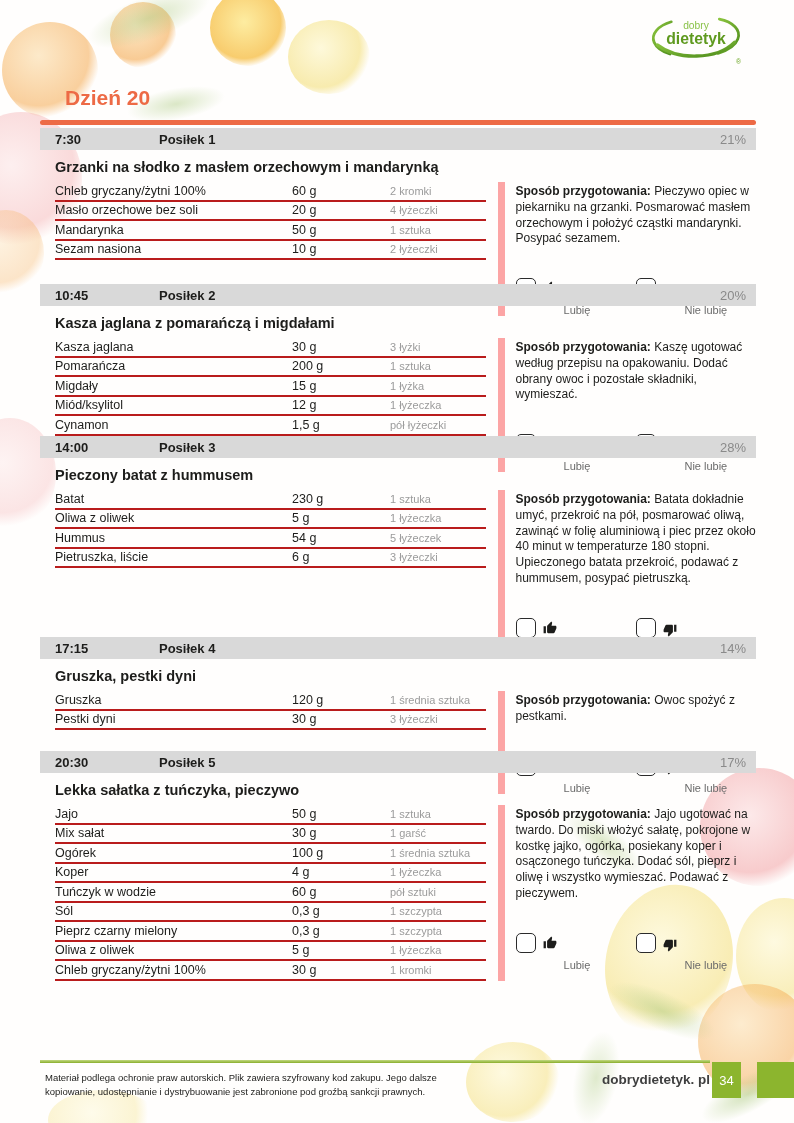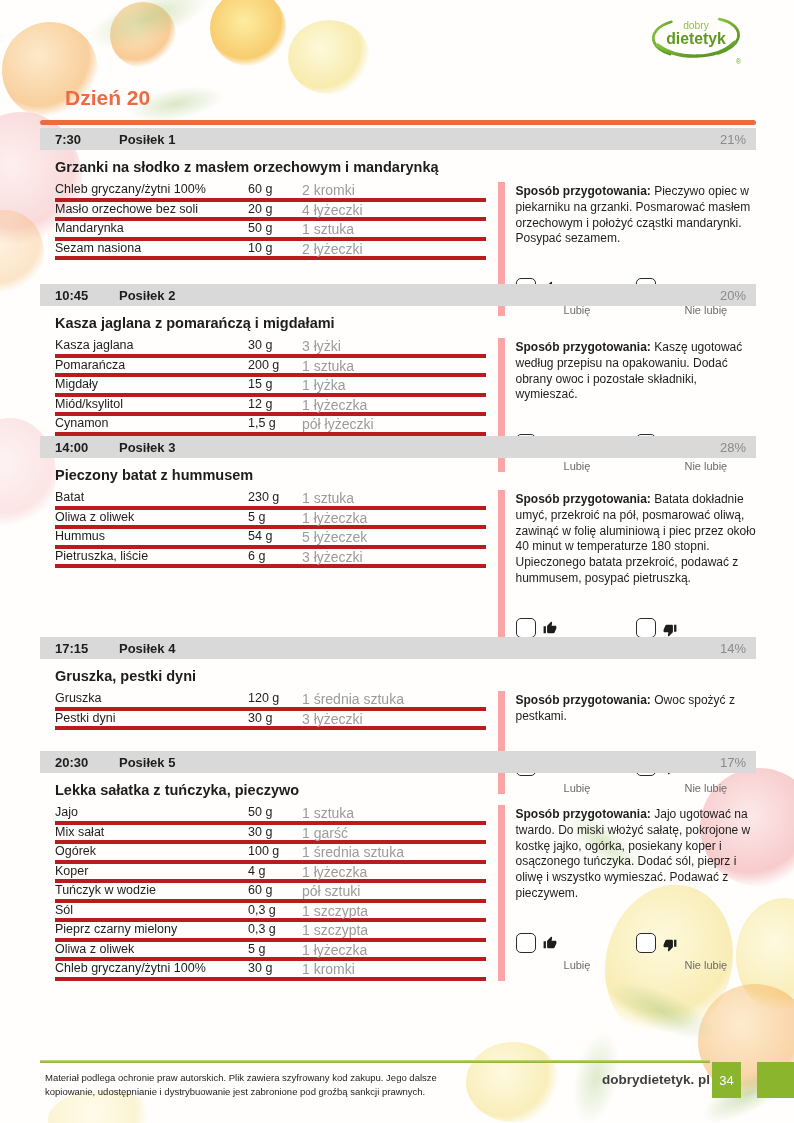--- a/index.html
+++ b/index.html
@@ -36,31 +36,31 @@
   .logo{position:absolute;left:648px;top:12px;width:96px;height:58px;}
   .page-title{position:absolute;left:65px;top:86px;margin:0;font-size:21px;font-weight:700;color:#ed6a45;}
   .accent-rule{position:absolute;left:40px;top:120px;width:716px;height:5px;background:#ed6a45;border-radius:3px;}
   
   #meals .meal{position:absolute;left:40px;width:716px;}
   #meals .meal:nth-child(1){top:128px}
   #meals .meal:nth-child(2){top:284px}
   #meals .meal:nth-child(3){top:436px}
   #meals .meal:nth-child(4){top:637px}
   #meals .meal:nth-child(5){top:751px}
-  .meal-bar{display:flex;align-items:center;height:22px;background:#d9d9d9;padding:0 10px 0 15px;font-size:13px;font-weight:600;}
+  .meal-bar{display:flex;align-items:center;height:22px;background:#d9d9d9;padding:0 10px 0 15px;font-size:13px;font-weight:600;gap:40px;}
   .meal-time{width:64px;}
   .meal-name{flex:1;}
   .meal-percent{font-weight:400;color:#8a8a8a;}
   .meal-title{margin:9px 0 7px 15px;font-size:14.5px;font-weight:700;}
   .meal-body{display:flex;align-items:stretch;margin-left:15px;}
   .ing-table{width:435px;}
-  .ing-row{display:flex;align-items:flex-start;height:19.5px;border-bottom:4px solid #b91c1c;box-sizing:border-box;}
+  .ing-row{display:flex;align-items:center;height:19.5px;border-bottom:2px solid #b91c1c;box-sizing:border-box;gap:44px;}
   .ing-name{width:193px;font-size:12.5px;}
   .ing-amount{width:54px;font-size:12.5px;}
-  .ing-portion{flex:1;font-size:14px;color:#9b9b9b;}
+  .ing-portion{flex:1;font-size:11px;color:#9b9b9b;}
   .prep{margin-left:12px;width:243px;border-left:7px solid #fca5a5;padding-left:11px;box-sizing:content-box;}
   .prep-text{margin:2px 0 0 0;font-size:12px;line-height:1.32;}
   .prep-text b{font-weight:700;}
   .likes{display:flex;gap:46px;margin-top:13px;align-items:center;}
   .like-group{display:flex;align-items:center;gap:7px;}
   .checkbox{width:18px;height:18px;border:1.6px solid #2b2b2b;border-radius:5px;background:#fff;display:inline-block;cursor:pointer;}
   .thumb{width:14px;height:14px;fill:#1d1d1b;}
   .thumb-down{position:relative;top:2px;}
   .like-label{font-size:11px;color:#6b6b6b;margin-top:44px;}
   

